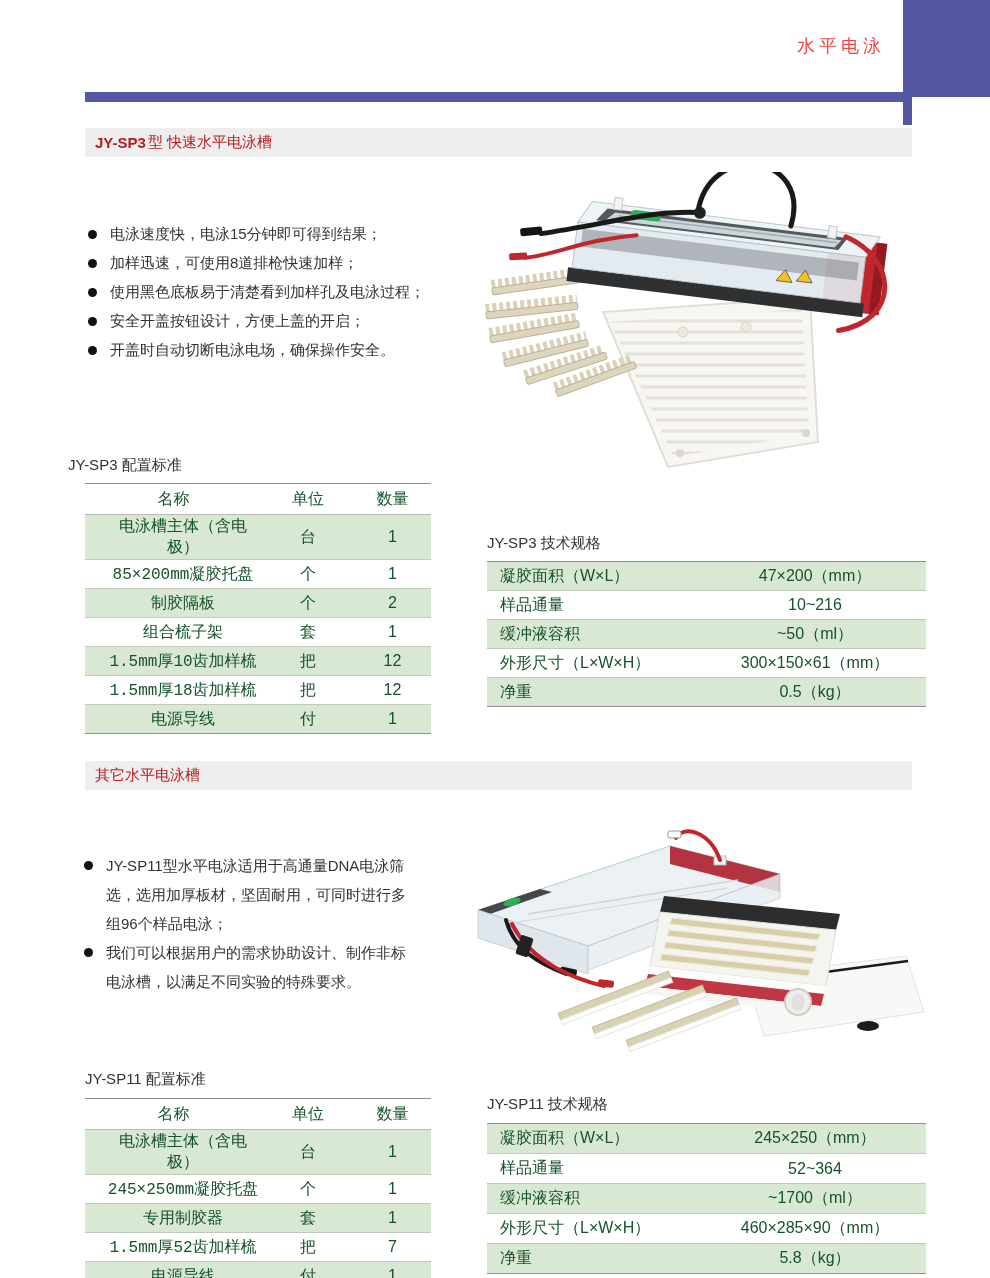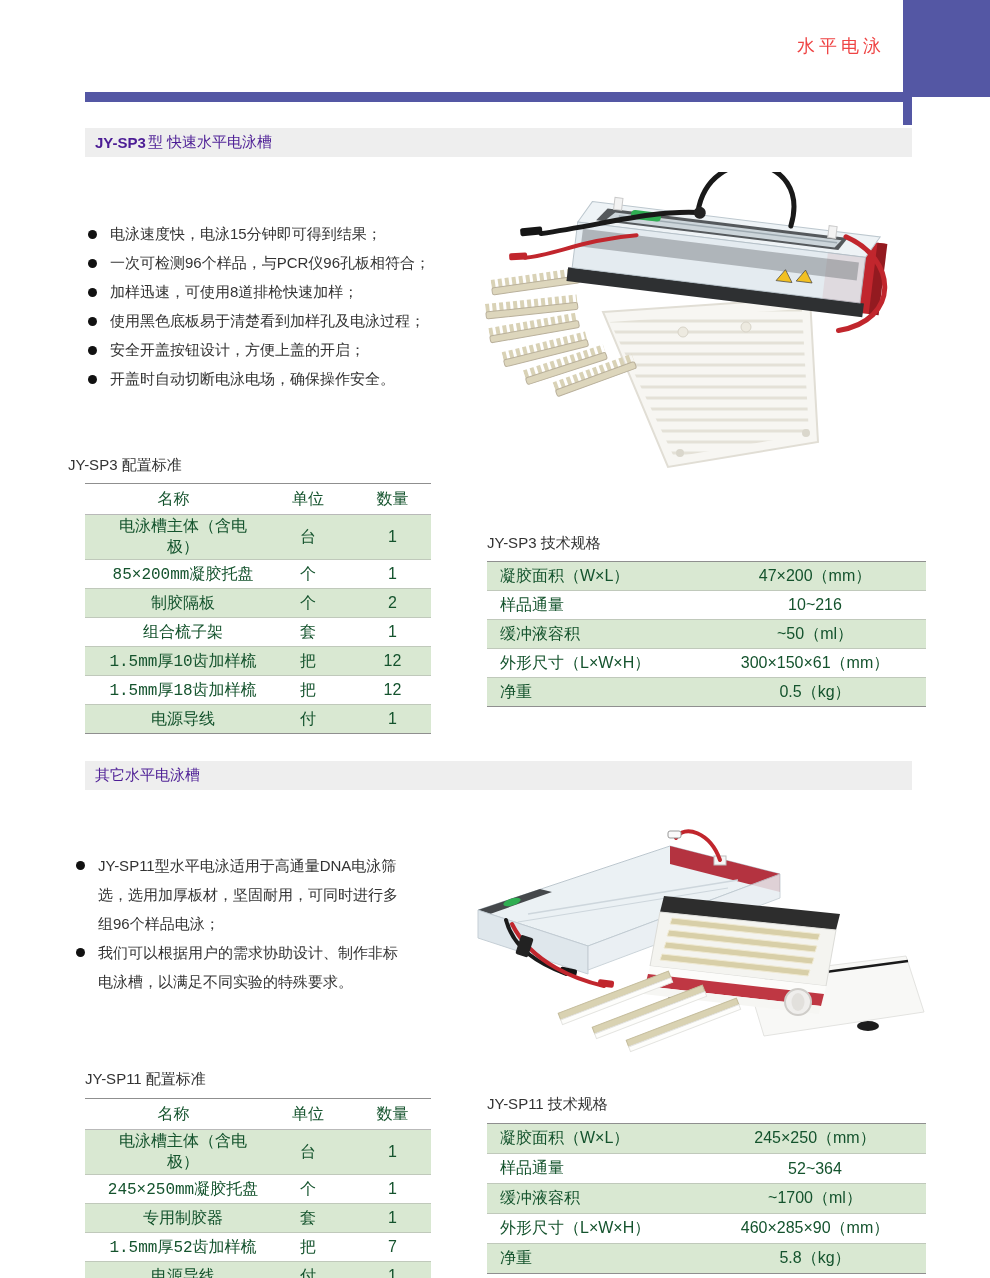--- a/index.html
+++ b/index.html
@@ -11,21 +11,21 @@
   .corner-block{position:absolute;left:906px;top:0;width:84px;height:97px;background:#5457A4;}
   .v-strip{position:absolute;left:903px;top:0;width:9px;height:125px;background:#5457A4;}
   .h-bar{position:absolute;left:85px;top:92px;width:821px;height:10px;background:#5457A4;}
   .header-label{
     position:absolute;top:34px;right:105px;font-size:18px;letter-spacing:4px;color:#ef4444;
   }
   
   .section-bar{
     position:absolute;left:85px;width:827px;height:29px;background:#EEEEEE;
     display:flex;align-items:center;padding-left:10px;box-sizing:border-box;
-    font-size:15px;color:#4c1d95;
+    font-size:15px;color:#b91c1c;
   }
   .section-bar b{font-weight:bold;margin-right:2px;}
   
   .features{position:absolute;list-style:none;margin:0;padding:0;}
   .features li{display:flex;align-items:flex-start;font-size:15px;color:#333;}
   .features.single li{height:29px;align-items:center;white-space:nowrap;}
   .features.wrap li{line-height:29px;}
   .dot{width:9px;height:9px;border-radius:50%;background:#111;flex:none;margin-right:13px;}
   .features.wrap .dot{margin-top:10px;}
   .features.wrap .ftext{width:305px;display:block;}
@@ -63,24 +63,20 @@
 
   <div class="section-bar" style="top:128px">
     <b>JY-SP3</b>
     <span>型 快速水平电泳槽</span>
   </div>
 
   <ul class="features single" style="left:88px;top:220px;">
     <li>
         <span class="dot"></span>
         <span class="ftext">电泳速度快，电泳15分钟即可得到结果；</span>
-      </li>
-    <li>
-        <span class="dot"></span>
-        <span class="ftext">一次可检测96个样品，与PCR仪96孔板相符合；</span>
       </li>
     <li>
         <span class="dot"></span>
         <span class="ftext">加样迅速，可使用8道排枪快速加样；</span>
       </li>
     <li>
         <span class="dot"></span>
         <span class="ftext">使用黑色底板易于清楚看到加样孔及电泳过程；</span>
       </li>
     <li>
@@ -237,21 +233,21 @@
           <td>净重</td>
           <td>0.5（kg）</td>
         </tr>
     </tbody>
   </table>
 
   <div class="section-bar" style="top:761px">
     <span>其它水平电泳槽</span>
   </div>
 
-  <ul class="features wrap" style="left:76px;top:851px;">
+  <ul class="features wrap" style="left:84px;top:851px;">
     <li>
         <span class="dot"></span>
         <span class="ftext">JY-SP11型水平电泳适用于高通量DNA电泳筛选，选用加厚板材，坚固耐用，可同时进行多组96个样品电泳；</span>
       </li>
     <li>
         <span class="dot"></span>
         <span class="ftext">我们可以根据用户的需求协助设计、制作非标电泳槽，以满足不同实验的特殊要求。</span>
       </li>
   </ul>
 

